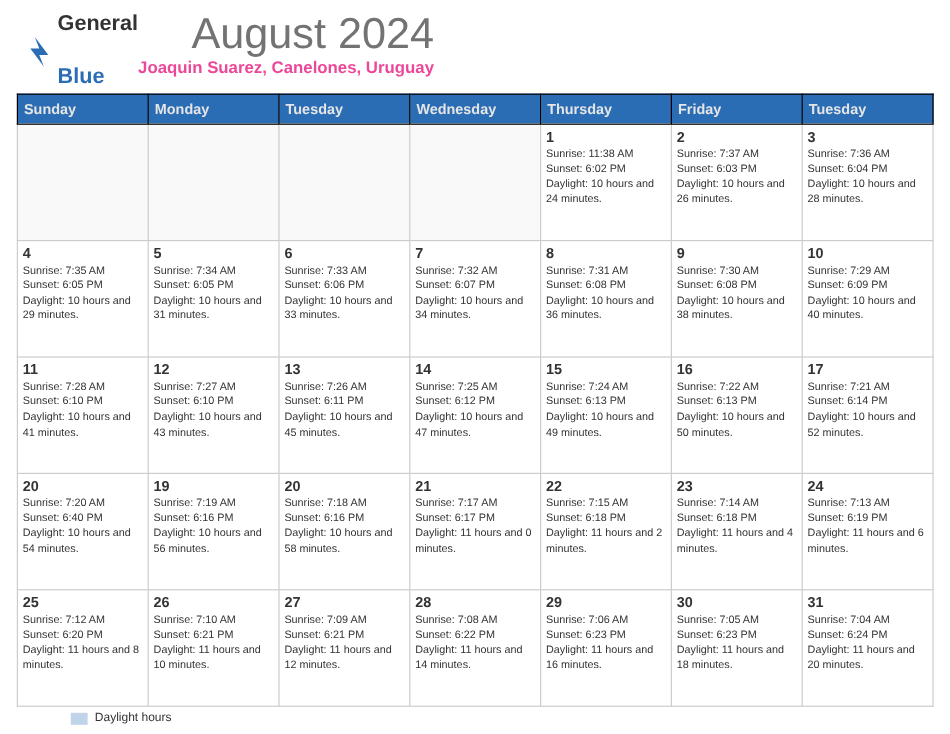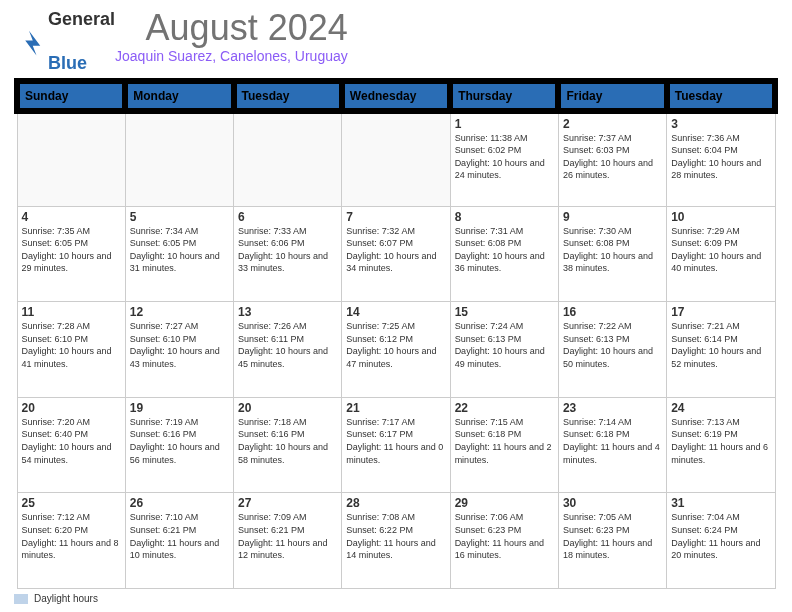--- a/index.html
+++ b/index.html
@@ -52,38 +52,39 @@
       text-align: right;
     }
     .month-title {
       font-size: 36px;
       font-weight: normal;
       color: #737373;
       line-height: 1;
     }
     .location {
       font-size: 14px;
-      color: #8b5cf6;
+      color: #ec4899;
       margin-top: 2px;
+      font-weight: bold;
     }
     .calendar {
       flex: 1;
       border: 1px solid #ccc;
       border-collapse: collapse;
       width: 100%;
       table-layout: fixed;
     }
     .calendar th {
       background: #2a6db5;
-      color: #000000;
+      color: #e5e5e5;
       text-align: left;
       padding: 5px 5px;
       font-size: 12px;
       font-weight: bold;
-      border: 6px solid #000000;
+      border: 1px solid #000000;
     }
     .calendar td {
       vertical-align: top;
       border: 1px solid #ccc;
       padding: 3px 4px;
       font-size: 9.5px;
       color: #333;
       background: #fff;
       width: 14.28%;
       height: 88px;
@@ -102,20 +103,21 @@
       line-height: 1.4;
       color: #333;
     }
     .legend {
       display: flex;
       align-items: center;
       gap: 6px;
       margin-top: 4px;
       font-size: 10px;
       color: #333;
+      margin-left: 45px;
     }
     .legend-box {
       width: 14px;
       height: 10px;
       background: #2a6db5;
       opacity: 0.3;
       display: inline-block;
     }
   </style>
 </head>

